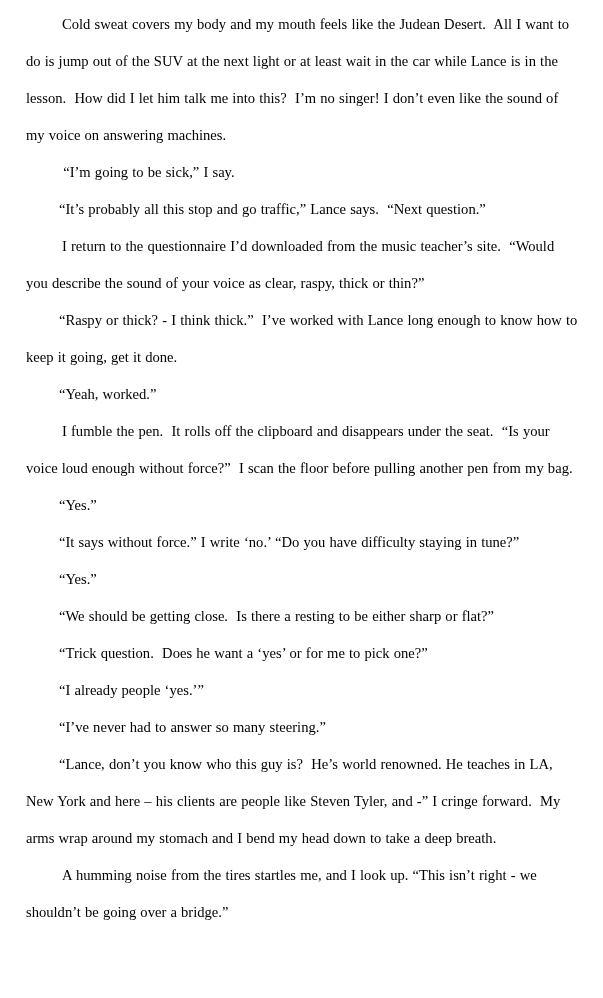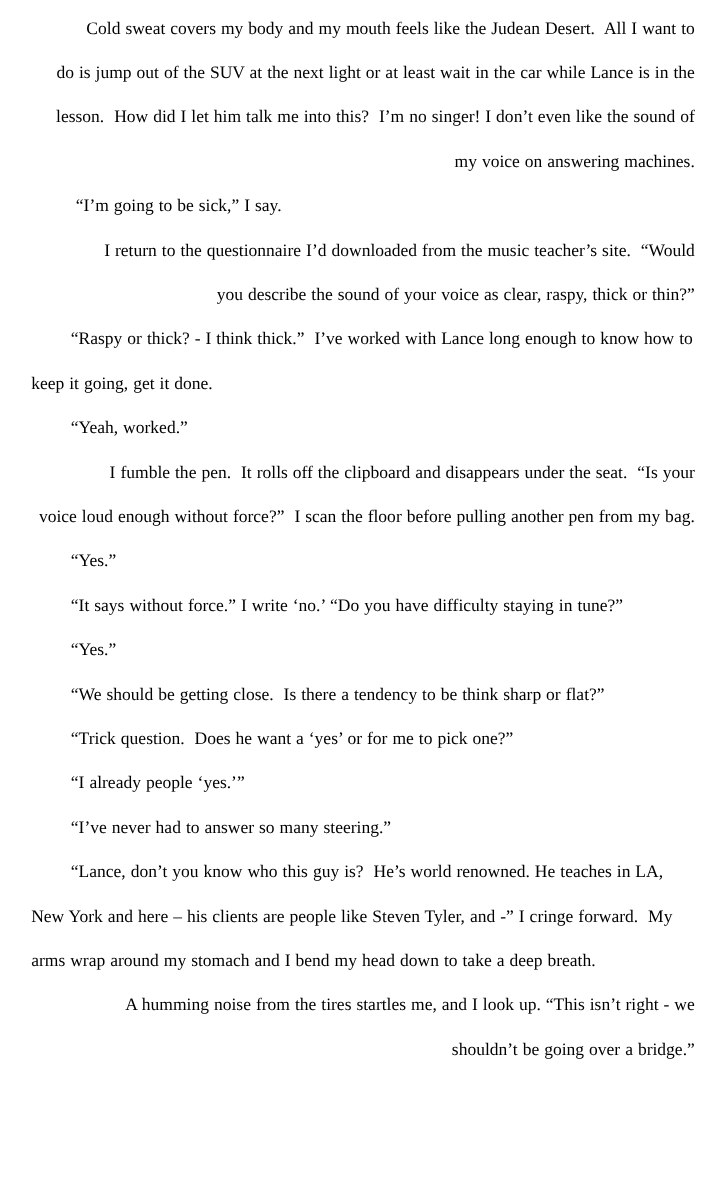--- a/index.html
+++ b/index.html
@@ -25,40 +25,40 @@
     font-size: 14.6px;
     line-height: 37px;
     text-align: left;
     margin: 0;
     padding: 0;
     white-space: pre-wrap;
     word-spacing: 0.5px;
   }
   .indent {
     text-indent: 36px;
-    text-align: right;
   }
   .indent-small {
     text-indent: 33px;
   }
 </style>
 </head>
 <body>
 
 <div id="page">
   <div id="body-text">
       <p class="para indent">Cold sweat covers my body and my mouth feels like the Judean Desert.  All I want to do is jump out of the SUV at the next light or at least wait in the car while Lance is in the lesson.  How did I let him talk me into this?  I’m no singer! I don’t even like the sound of my voice on answering machines.</p>
       <p class="para indent-small"> “I’m going to be sick,” I say.</p>
+      <p class="para indent-small">“It’s probably all this stop and go traffic,” Lance says.  “Next question.”</p>
       <p class="para indent">I return to the questionnaire I’d downloaded from the music teacher’s site.  “Would you describe the sound of your voice as clear, raspy, thick or thin?”</p>
       <p class="para indent-small">“Raspy or thick? - I think thick.”  I’ve worked with Lance long enough to know how to keep it going, get it done.</p>
       <p class="para indent-small">“Yeah, worked.”</p>
       <p class="para indent">I fumble the pen.  It rolls off the clipboard and disappears under the seat.  “Is your voice loud enough without force?”  I scan the floor before pulling another pen from my bag.</p>
       <p class="para indent-small">“Yes.”</p>
       <p class="para indent-small">“It says without force.” I write ‘no.’ “Do you have difficulty staying in tune?”</p>
       <p class="para indent-small">“Yes.”</p>
-      <p class="para indent-small">“We should be getting close.  Is there a tendency to be think sharp or flat?”</p>
+      <p class="para indent-small">“We should be getting close.  Is there a resting to be either sharp or flat?”</p>
       <p class="para indent-small">“Trick question.  Does he want a ‘yes’ or for me to pick one?”</p>
       <p class="para indent-small">“I already people ‘yes.’”</p>
       <p class="para indent-small">“I’ve never had to answer so many steering.”</p>
       <p class="para indent-small">“Lance, don’t you know who this guy is?  He’s world renowned. He teaches in LA, New York and here – his clients are people like Steven Tyler, and -” I cringe forward.  My arms wrap around my stomach and I bend my head down to take a deep breath.</p>
       <p class="para indent">A humming noise from the tires startles me, and I look up. “This isn’t right - we shouldn’t be going over a bridge.”</p>
     </div>
 </div>
 
 </body></html>

